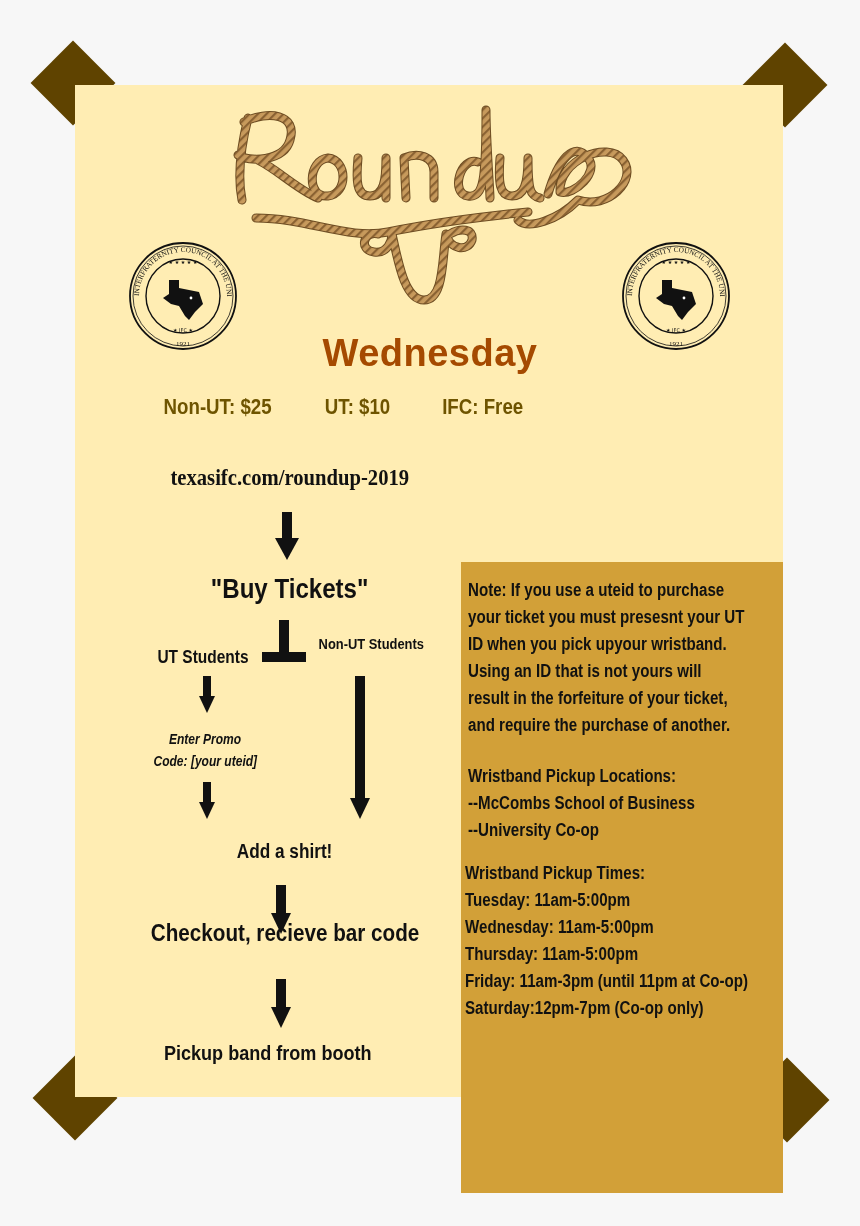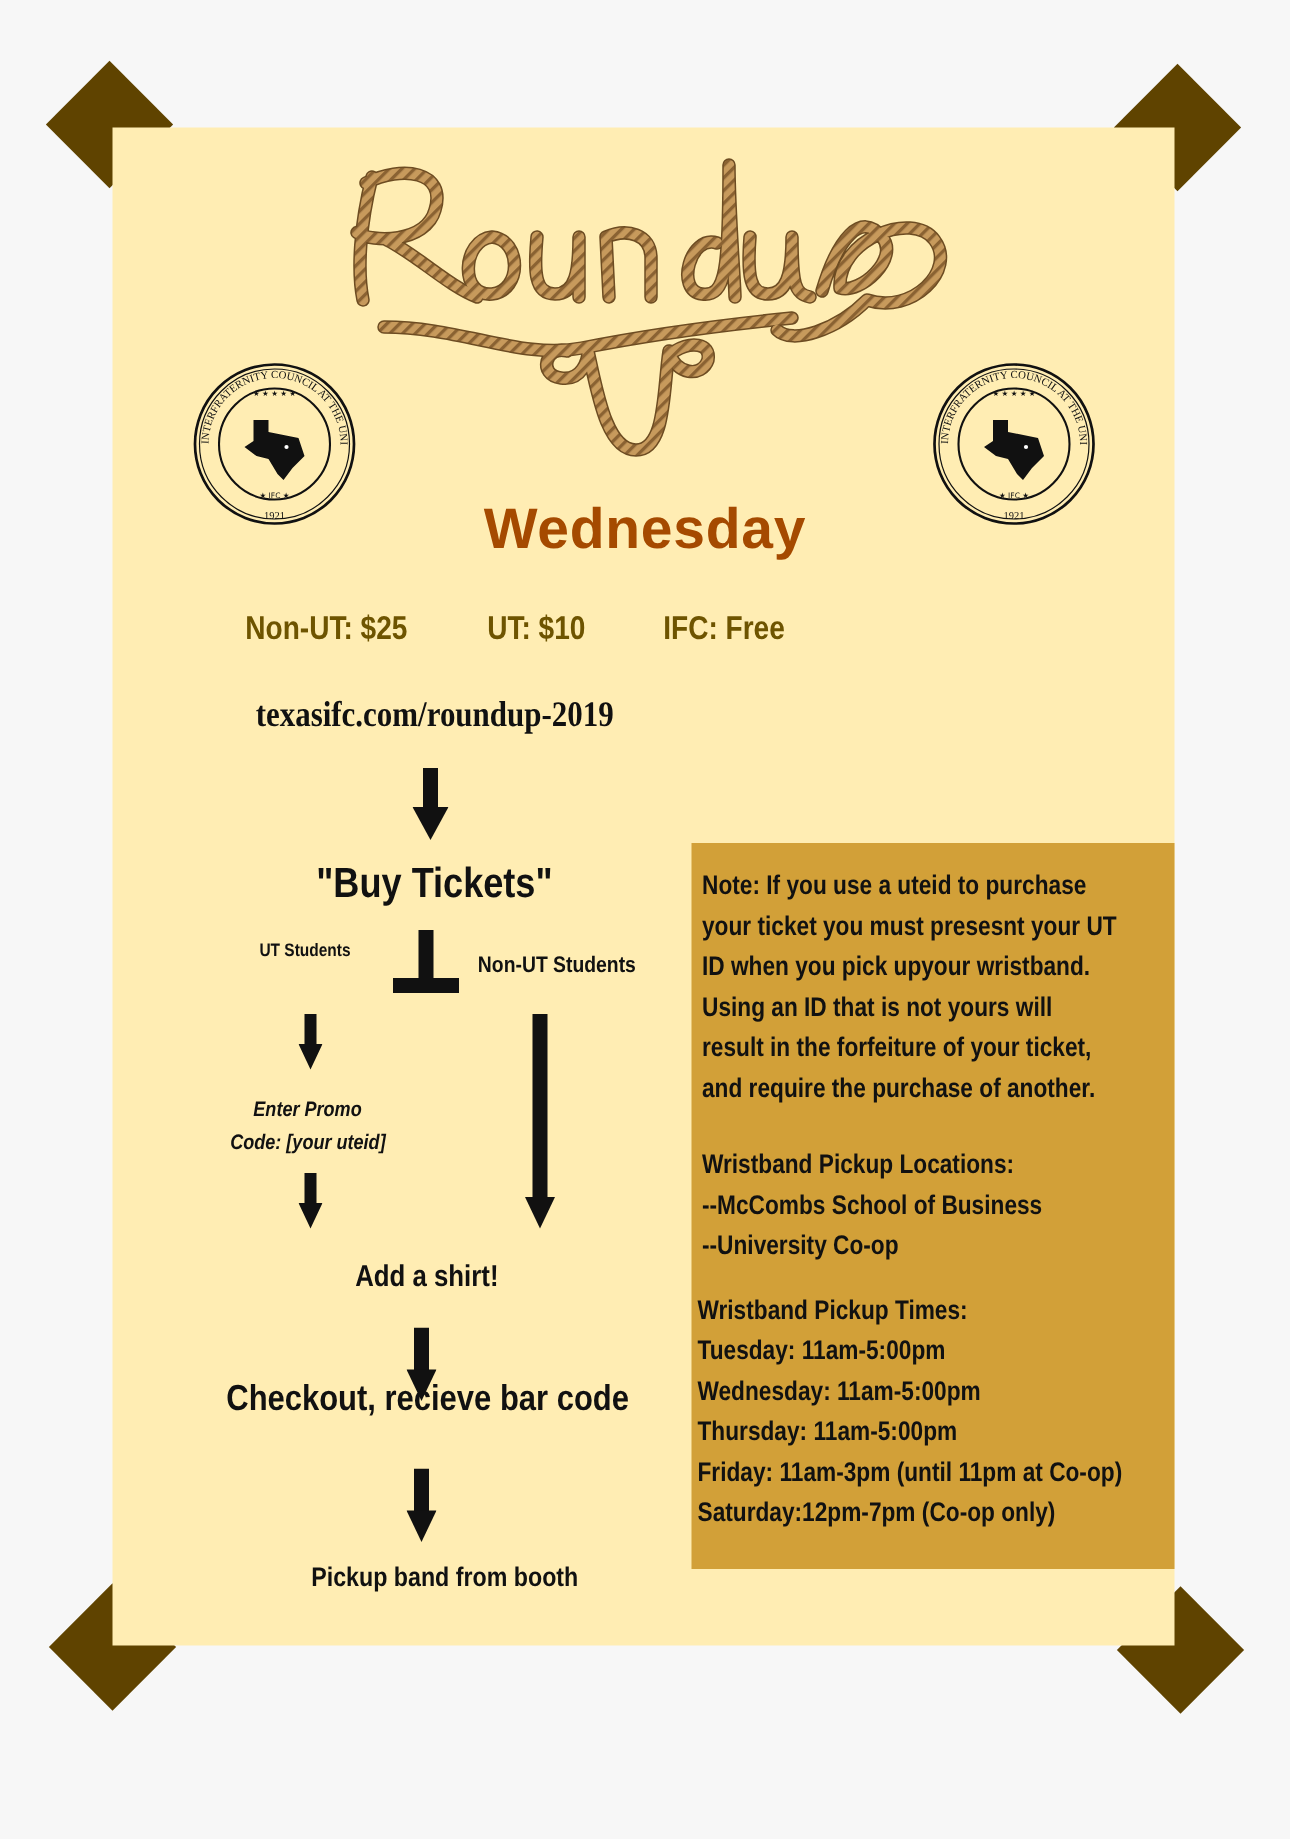--- a/index.html
+++ b/index.html
@@ -19,34 +19,34 @@
 
     .logo { position: absolute; left: 228px; top: 100px; width: 410px; height: 215px; }
     .seal { position: absolute; width: 112px; height: 112px; }
 
     .title {
       position: absolute; left: 0; width: 860px; top: 332px; text-align: center;
       font-size: 38px; font-weight: bold; color: #a54a00; letter-spacing: 0.5px;
     }
     .prices {
       position: absolute; top: 394px; left: 0; width: 684px; text-align: center;
-      font-size: 22px; color: #6e5400; font-weight: bold; margin-top: 12px;
+      font-size: 22px; color: #6e5400; font-weight: bold;
     }
     .prices span { display: inline-block; margin: 0 16px; transform: scaleX(0.85); }
 
     .flow-text {
       position: absolute; color: #111; font-weight: bold; white-space: nowrap;
       text-align: center;
     }
     .flow-text .inner { display: inline-block; transform: scaleX(0.86); }
 
     .arrow { position: absolute; }
 
     .note {
-      position: absolute; left: 461px; top: 562px; width: 322px; height: 484px;
+      position: absolute; left: 461px; top: 562px; width: 322px; height: 631px;
       background: #d2a038;
     }
     .note .txt {
       position: absolute; left: 7px; color: #111; font-weight: bold; font-size: 18px;
       white-space: nowrap; transform-origin: left top; transform: scaleX(0.84);
       line-height: 27px;
     }
   </style>
 </head>
 <body>
@@ -136,21 +136,21 @@
 
 <div class="flow-text" style="left:130px; width:320px; top:573px; font-size:28px;">
   <span class="inner">"Buy Tickets"</span>
 </div>
 
 <svg class="arrow" style="left:262px; top:620px;" width="44" height="44" viewBox="0 0 44 44">
   <rect x="17" y="0" width="10" height="34" fill="#111"></rect>
     <rect x="0" y="32" width="44" height="10" fill="#111"></rect>
 </svg>
 
-<div class="flow-text" style="left:148px; width:110px; top:626px; font-size:12px;">
+<div class="flow-text" style="left:148px; width:110px; top:647px; font-size:18px;">
   <span class="inner">UT Students</span>
 </div>
 <div class="flow-text" style="left:310px; width:120px; top:635px; font-size:15px;">
   <span class="inner">Non-UT Students</span>
 </div>
 
 <svg class="arrow" style="left:199px; top:676px;" width="16" height="38" viewBox="0 0 16 38">
   <rect x="4" y="0" width="8" height="22" fill="#111"></rect>
     <polygon points="0,20 16,20 8,37" fill="#111"></polygon>
 </svg>
@@ -180,21 +180,21 @@
 
 <div class="flow-text" style="left:120px; width:330px; top:919px; font-size:24px;">
   <span class="inner">Checkout, recieve bar code</span>
 </div>
 
 <svg class="arrow" style="left:271px; top:979px;" width="20" height="50" viewBox="0 0 20 50">
   <rect x="5" y="0" width="10" height="30" fill="#111"></rect>
     <polygon points="0,28 20,28 10,49" fill="#111"></polygon>
 </svg>
 
-<div class="flow-text" style="left:136px; width:320px; top:1041px; font-size:18px;">
+<div class="flow-text" style="left:108px; width:320px; top:1041px; font-size:21px;">
   <span class="inner">Pickup band from booth</span>
 </div>
 
 <div class="note">
   <div class="txt" style="top:15px;">
     <div>Note: If you use a uteid to purchase</div>
     <div>your ticket you must presesnt your UT</div>
     <div>ID when you pick upyour wristband.</div>
     <div>Using an ID that is not yours will</div>
     <div>result  in the forfeiture of your ticket,</div>

